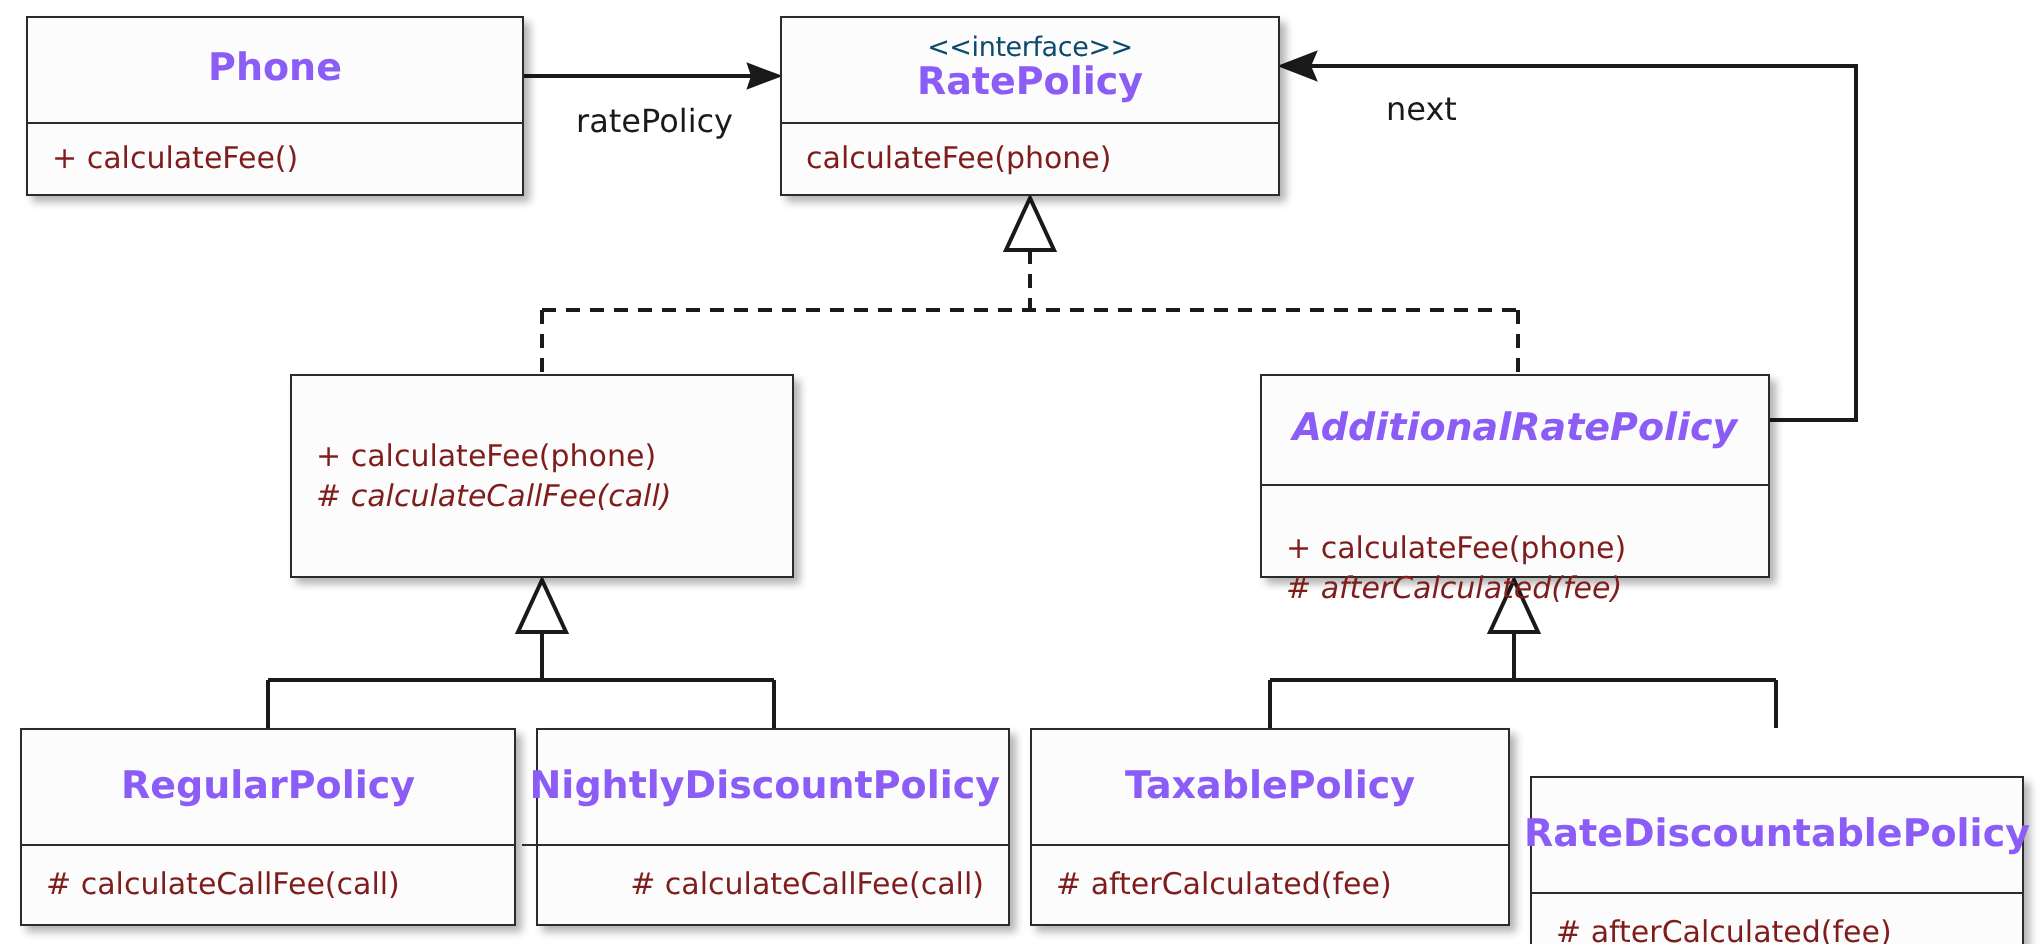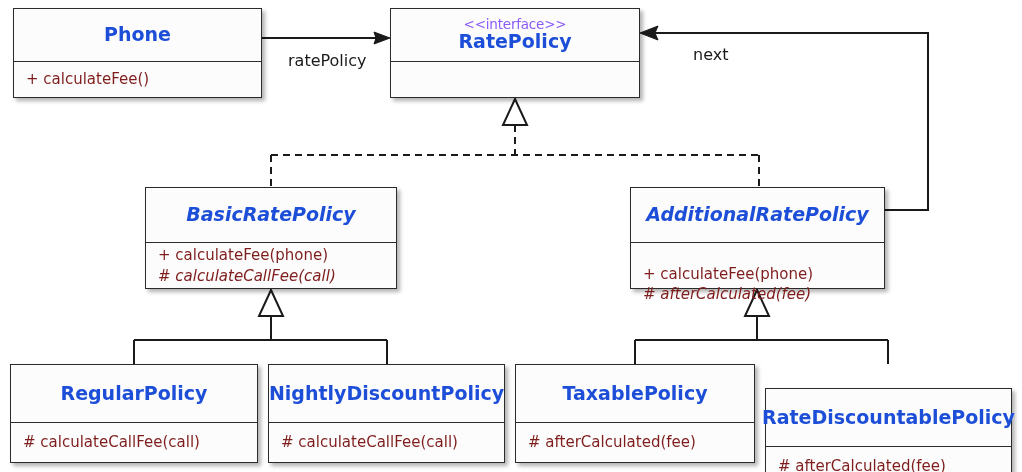--- a/index.html
+++ b/index.html
@@ -40,28 +40,28 @@
     justify-content: center;
     text-align: center;
     border-bottom: 1.6px solid #2b2b2b;
     padding: 2px 4px;
     color: #111111;
   }
   .stereotype {
     font-size: 13.5px;
     font-weight: normal;
     line-height: 1.05;
-    color: #8b5cf6;
+    color: #0c4a6e;
     letter-spacing: -0.2px;
   }
   .class-name {
     font-size: 19px;
     font-weight: bold;
     line-height: 1.12;
-    color: #1d4ed8;
+    color: #8b5cf6;
     white-space: nowrap;
   }
   .class-name.abstract {
     font-style: italic;
   }
   .class-body {
     flex: 1 1 auto;
     display: flex;
     flex-direction: column;
     justify-content: center;
@@ -134,26 +134,26 @@
     <div class="class-body">
       <div class="member">+ calculateFee()</div>
     </div>
   </div>
 
   <div class="uml-class" style="left: 390px; top: 8px; width: 250px; height: 90px;">
     <div class="class-header" style="height: 48px;">
       <div class="stereotype">&lt;&lt;interface&gt;&gt;</div>
       <div class="class-name">RatePolicy</div>
     </div>
+    <div class="class-body">
+      <div class="member">calculateFee(phone)</div>
+    </div>
   </div>
 
   <div class="uml-class" style="left: 145px; top: 187px; width: 252px; height: 102px;">
-    <div class="class-header" style="height: 50px;">
-      <div class="class-name abstract">BasicRatePolicy</div>
-    </div>
     <div class="class-body">
       <div class="member">+ calculateFee(phone)</div>
       <div class="member abstract"># calculateCallFee(call)</div>
     </div>
   </div>
 
   <div class="uml-class" style="left: 630px; top: 187px; width: 255px; height: 102px; gap: 19px;">
     <div class="class-header" style="height: 50px;">
       <div class="class-name abstract">AdditionalRatePolicy</div>
     </div>
@@ -165,21 +165,21 @@
 
   <div class="uml-class" style="left: 10px; top: 364px; width: 248px; height: 99px;">
     <div class="class-header" style="height: 53px;">
       <div class="class-name">RegularPolicy</div>
     </div>
     <div class="class-body">
       <div class="member"># calculateCallFee(call)</div>
     </div>
   </div>
 
-  <div class="uml-class" style="left: 268px; top: 364px; width: 237px; height: 99px;">
+  <div class="uml-class" style="left: 268px; top: 364px; width: 237px; height: 99px; align-items: flex-end;">
     <div class="class-header" style="height: 53px;">
       <div class="class-name">NightlyDiscountPolicy</div>
     </div>
     <div class="class-body">
       <div class="member"># calculateCallFee(call)</div>
     </div>
   </div>
 
   <div class="uml-class" style="left: 515px; top: 364px; width: 240px; height: 99px;">
     <div class="class-header" style="height: 53px;">

